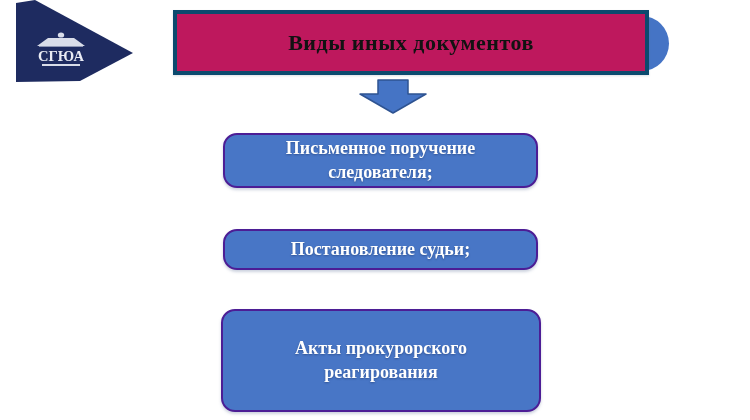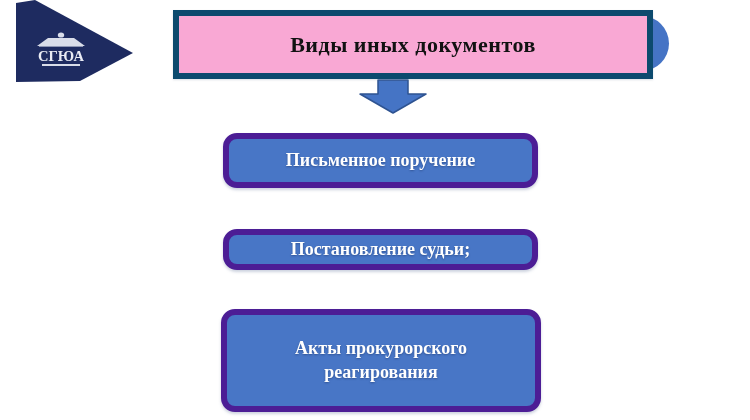--- a/index.html
+++ b/index.html
@@ -17,37 +17,37 @@
 
   
   .title-accent {
     position:absolute; left:575px; top:16px; width:78px; height:55px;
     background:#4574c5;
     border-radius:0 28px 28px 0;
     z-index:1;
   }
   .title-box {
     position:absolute; left:157px; top:10px; width:468px; height:57px;
-    background:#f9a8d4;
-    border:6px solid #0c4a6e;
+    background:#be185d;
+    border:4px solid #0c4a6e;
     box-shadow:0 1px 2px rgba(120,130,150,.25);
     z-index:2;
     display:flex; align-items:center; justify-content:center;
     font-size:22px; font-weight:bold; color:#121212;
     letter-spacing:.5px;
   }
 
   
   .down-arrow { position:absolute; left:342px; top:79px; width:70px; height:36px; z-index:1; }
 
   
   .flow-box {
     position:absolute;
     background:#4876c6;
-    border:6px solid #4c1d95;
+    border:2px solid #4c1d95;
     border-radius:14px;
     color:#ffffff;
     font-weight:bold;
     font-size:18px;
     line-height:1.28;
     display:flex; flex-direction:column; align-items:center; justify-content:center;
     text-align:center;
     text-shadow:0 1px 2px rgba(25,45,90,.45);
     box-shadow:0 2px 3px rgba(110,125,160,.35);
     padding:2px 10px;
@@ -78,20 +78,21 @@
   <div class="title-box">
     <span>Виды иных документов</span>
   </div>
 
   <svg class="down-arrow" viewBox="0 0 70 36">
     <polygon points="20,1 50,1 50,15 68,15 35,34 2,15 20,15" fill="#4574c5" stroke="#2e5391" stroke-width="1.5" stroke-linejoin="round"></polygon>
   </svg>
 
   <div class="flow-box" id="box-0">
     <span>Письменное поручение</span>
+    <span>следователя;</span>
   </div>
 
   <div class="flow-box" id="box-1">
     <span>Постановление судьи;</span>
   </div>
 
   <div class="flow-box" id="box-2">
     <span>Акты прокурорского</span>
     <span>реагирования</span>
   </div>

